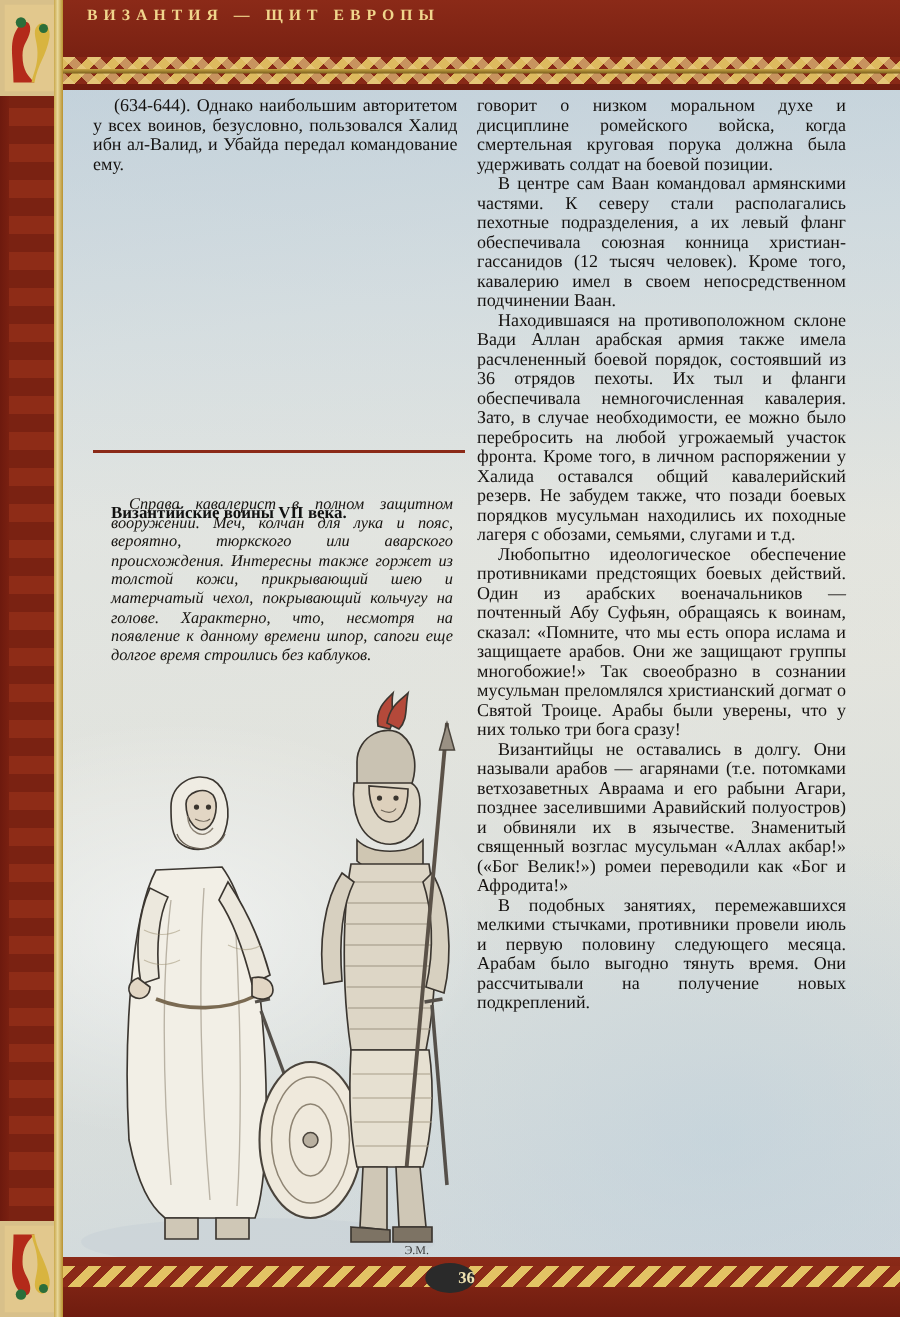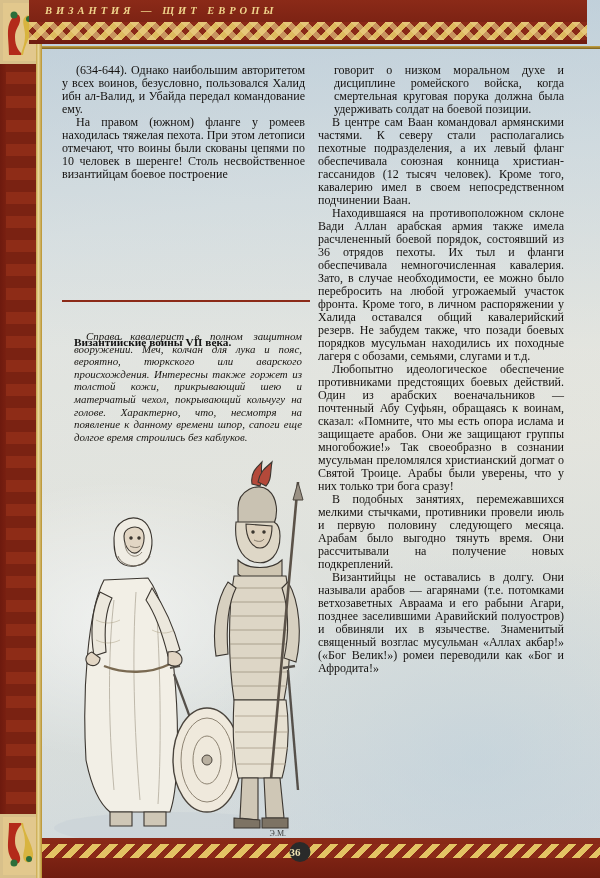--- a/index.html
+++ b/index.html
@@ -65,27 +65,26 @@
   .lb-motif.bottom { bottom: 3px; }
   .left-strip-gold {
     position: absolute;
     left: 36px; top: 0;
     width: 6px; height: 878px;
     background: linear-gradient(to right, #c9a84c, #e8d79a 40%, #b8922f);
   }
   
   .header-band {
     position: absolute;
-    left: 29px; top: 0;
+    left: 42px; top: 0;
     width: 558px;
-    height: 44px;
+    height: 60px;
     background: #7d2213;
     background: linear-gradient(to bottom, #8b2a18 0%, #6f1c0f 100%);
     overflow: hidden;
-    font-style: italic;
   }
   .header-title {
     position: absolute;
     left: 16px; top: 5px;
     font-family: "Liberation Serif", serif;
     font-size: 10.5px;
     letter-spacing: 4px;
     color: #f0d58c;
     font-weight: bold;
     text-transform: uppercase;
@@ -124,46 +123,46 @@
     position: absolute;
     left: 0; top: 6px;
     width: 100%; height: 14px;
     background: repeating-linear-gradient(135deg, #e3c364 0 6px, #8b2a18 6px 12px);
   }
   .page-number {
     position: absolute;
     left: 50%;
     transform: translateX(-50%);
     bottom: 16px;
-    width: 21px; height: 20px;
+    width: 33px; height: 20px;
     border-radius: 50%;
     background: #2a2a2a;
     color: #efe2b2;
     font-size: 11px;
     font-weight: bold;
-    text-align: left;
+    text-align: right;
     line-height: 20px;
     font-family: "Liberation Serif", serif;
   }
   
   .col {
     position: absolute;
     width: 243px;
     font-size: 12px;
     line-height: 13.0px;
     text-align: justify;
     color: #14110f;
     font-family: "Liberation Serif", serif;
   }
   .col p {
     margin: 0;
     text-indent: 14px;
     hyphens: auto;
   }
-  .col p.noindent { text-indent: 0; margin-left: 16px; }
+  .col p.noindent { text-indent: 0; }
   .col-left {
     left: 62px;
     top: 64px;
     width: 243px;
   }
   .col-right {
     left: 318px;
     top: 64px;
     width: 246px;
   }
@@ -251,30 +250,29 @@
   <div class="left-strip-gold"></div>
 
   <div class="header-band">
     <div class="header-zigzag"></div>
     <div class="header-title">Византия — щит Европы</div>
   </div>
   <div class="header-rule"></div>
 
   <div class="col col-left">
     <p>(634-644). Однако наибольшим авторитетом у всех воинов, безусловно, пользовался Халид ибн ал-Валид, и Убайда передал командование ему.</p>
-    <p>На правом (южном) фланге у ромеев находилась тяжелая пехота. При этом летописи отмечают, что воины были скованы цепями по 10 человек в шеренге! Столь несвойственное византийцам боевое построение</p>
   </div>
 
   <div class="col col-right">
     <p class="noindent">говорит о низком моральном духе и дисциплине ромейского войска, когда смертельная круговая порука должна была удерживать солдат на боевой позиции.</p>
     <p>В центре сам Ваан командовал армянскими частями. К северу стали располагались пехотные подразделения, а их левый фланг обеспечивала союзная конница христиан-гассанидов (12 тысяч человек). Кроме того, кавалерию имел в своем непосредственном подчинении Ваан.</p>
     <p>Находившаяся на противоположном склоне Вади Аллан арабская армия также имела расчлененный боевой порядок, состоявший из 36 отрядов пехоты. Их тыл и фланги обеспечивала немногочисленная кавалерия. Зато, в случае необходимости, ее можно было перебросить на любой угрожаемый участок фронта. Кроме того, в личном распоряжении у Халида оставался общий кавалерийский резерв. Не забудем также, что позади боевых порядков мусульман находились их походные лагеря с обозами, семьями, слугами и т.д.</p>
     <p>Любопытно идеологическое обеспечение противниками предстоящих боевых действий. Один из арабских военачальников — почтенный Абу Суфьян, обращаясь к воинам, сказал: «Помните, что мы есть опора ислама и защищаете арабов. Они же защищают группы многобожие!» Так своеобразно в сознании мусульман преломлялся христианский догмат о Святой Троице. Арабы были уверены, что у них только три бога сразу!</p>
+    <p>Византийцы не оставались в долгу. Они называли арабов — агарянами (т.е. потомками ветхозаветных Авраама и его рабыни Агари, позднее заселившими Аравийский полуостров) и обвиняли их в язычестве. Знаменитый священный возглас мусульман «Аллах акбар!» («Бог Велик!») ромеи переводили как «Бог и Афродита!»</p>
     <p>В подобных занятиях, перемежавшихся мелкими стычками, противники провели июль и первую половину следующего месяца. Арабам было выгодно тянуть время. Они рассчитывали на получение новых подкреплений.</p>
-    <p>Византийцы не оставались в долгу. Они называли арабов — агарянами (т.е. потомками ветхозаветных Авраама и его рабыни Агари, позднее заселившими Аравийский полуостров) и обвиняли их в язычестве. Знаменитый священный возглас мусульман «Аллах акбар!» («Бог Велик!») ромеи переводили как «Бог и Афродита!»</p>
   </div>
 
   <div class="figure-block">
     <div class="figure-rule"></div>
     <div class="fig-title">Византийские воины VII века.</div>
     <div class="fig-caption">
       <p>Справа кавалерист в полном защитном вооружении. Меч, колчан для лука и пояс, вероятно, тюркского или аварского происхождения. Интересны также горжет из толстой кожи, прикрывающий шею и матерчатый чехол, покрывающий кольчугу на голове. Характерно, что, несмотря на появление к данному времени шпор, сапоги еще долгое время строились без каблуков.</p>
     </div>
 
     <div class="illus">

